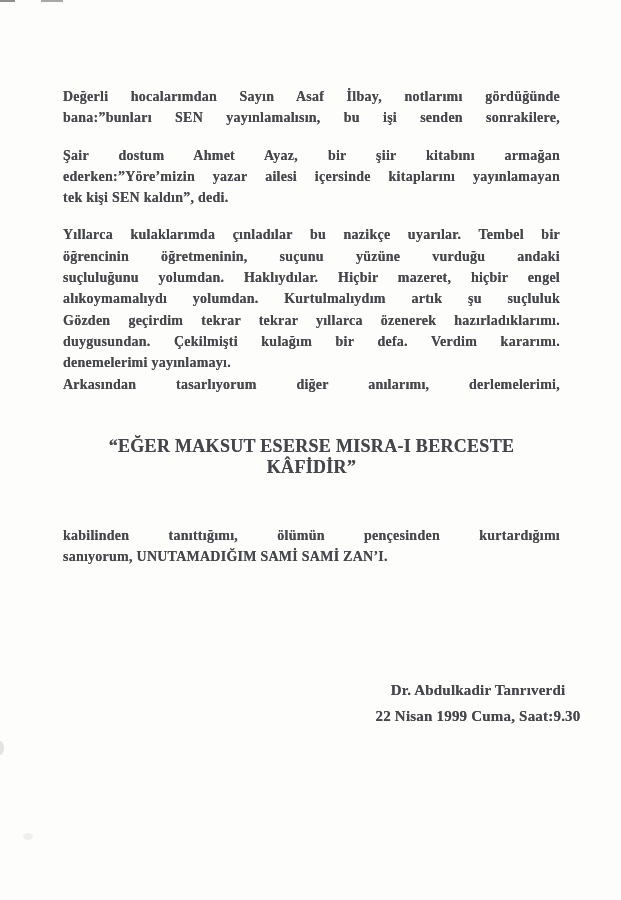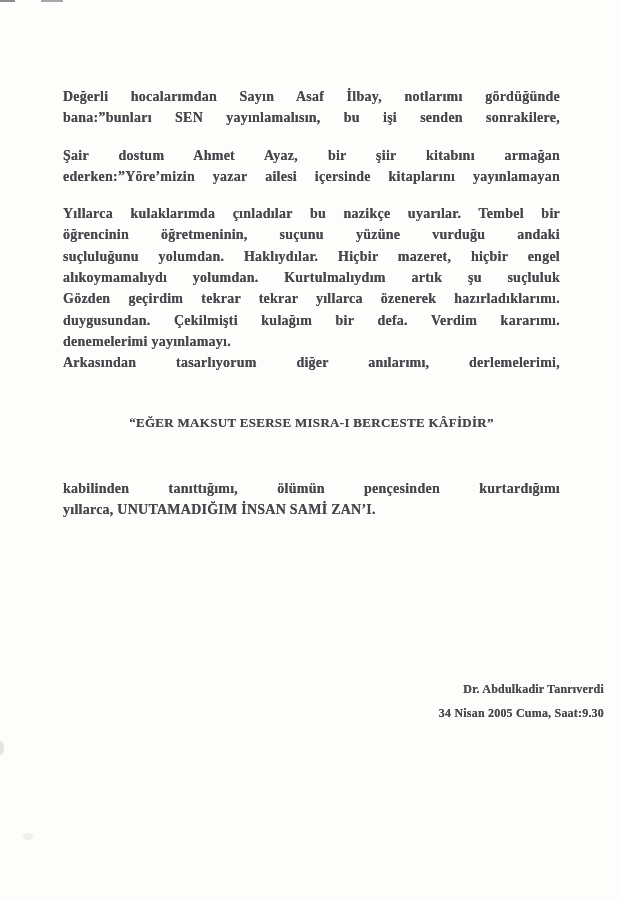--- a/index.html
+++ b/index.html
@@ -40,31 +40,31 @@
     overflow: hidden;
     text-align: justify;
     text-align-last: justify;
   }
   .ln.last {
     text-align-last: left;
   }
   .quote {
     margin: 41px 0 47px 0;
     text-align: center;
-    font-size: 13px;
+    font-size: 18px;
     letter-spacing: 0.3px;
     text-shadow: 0 0 0.6px rgba(70,71,76,0.75);
   }
   .signature {
     position: absolute;
     left: 352px;
     top: 682px;
     width: 252px;
-    text-align: right;
-    font-size: 12px;
+    text-align: center;
+    font-size: 15px;
     letter-spacing: 0.2px;
     text-shadow: 0 0 0.6px rgba(70,71,76,0.75);
   }
   .sig-name {
     margin-bottom: 9px;
   }
   .mark {
     position: absolute;
   }
   .mark-top-1 {
@@ -103,40 +103,41 @@
   <div class="content">
 
     <p class="para">
       <span class="ln">Değerli hocalarımdan Sayın Asaf İlbay, notlarımı gördüğünde</span>
       <span class="ln">bana:”bunları SEN yayınlamalısın, bu işi senden sonrakilere,</span>
     </p>
 
     <p class="para">
       <span class="ln">Şair dostum Ahmet Ayaz, bir şiir kitabını armağan</span>
       <span class="ln">ederken:”Yöre’mizin yazar ailesi içersinde kitaplarını yayınlamayan</span>
+      <span class="ln last">tek kişi SEN kaldın”, dedi.</span>
     </p>
 
     <p class="para">
       <span class="ln">Yıllarca kulaklarımda çınladılar bu nazikçe uyarılar. Tembel bir</span>
       <span class="ln">öğrencinin öğretmeninin, suçunu yüzüne vurduğu andaki</span>
       <span class="ln">suçluluğunu yolumdan. Haklıydılar. Hiçbir mazeret, hiçbir engel</span>
       <span class="ln">alıkoymamalıydı yolumdan. Kurtulmalıydım artık şu suçluluk</span>
       <span class="ln">Gözden geçirdim tekrar tekrar yıllarca özenerek hazırladıklarımı.</span>
       <span class="ln">duygusundan. Çekilmişti kulağım bir defa. Verdim kararımı.</span>
       <span class="ln last">denemelerimi yayınlamayı.</span>
       <span class="ln">Arkasından tasarlıyorum diğer anılarımı, derlemelerimi,</span>
     </p>
 
     <div class="quote">“EĞER MAKSUT ESERSE MISRA-I BERCESTE KÂFİDİR”</div>
 
     <p class="para">
       <span class="ln">kabilinden tanıttığımı, ölümün pençesinden kurtardığımı</span>
-      <span class="ln last">yıllarca, UNUTAMADIĞIM İNSAN SAMİ ZAN’I.</span>
+      <span class="ln last">sanıyorum, UNUTAMADIĞIM SAMİ SAMİ ZAN’I.</span>
     </p>
 
   </div>
 
   <div class="signature">
     <div class="sig-name">Dr. Abdulkadir Tanrıverdi</div>
-    <div class="sig-date">34 Nisan 2005 Cuma, Saat:9.30</div>
+    <div class="sig-date">22 Nisan 1999 Cuma, Saat:9.30</div>
   </div>
 
 </div>
 
 </body></html>

